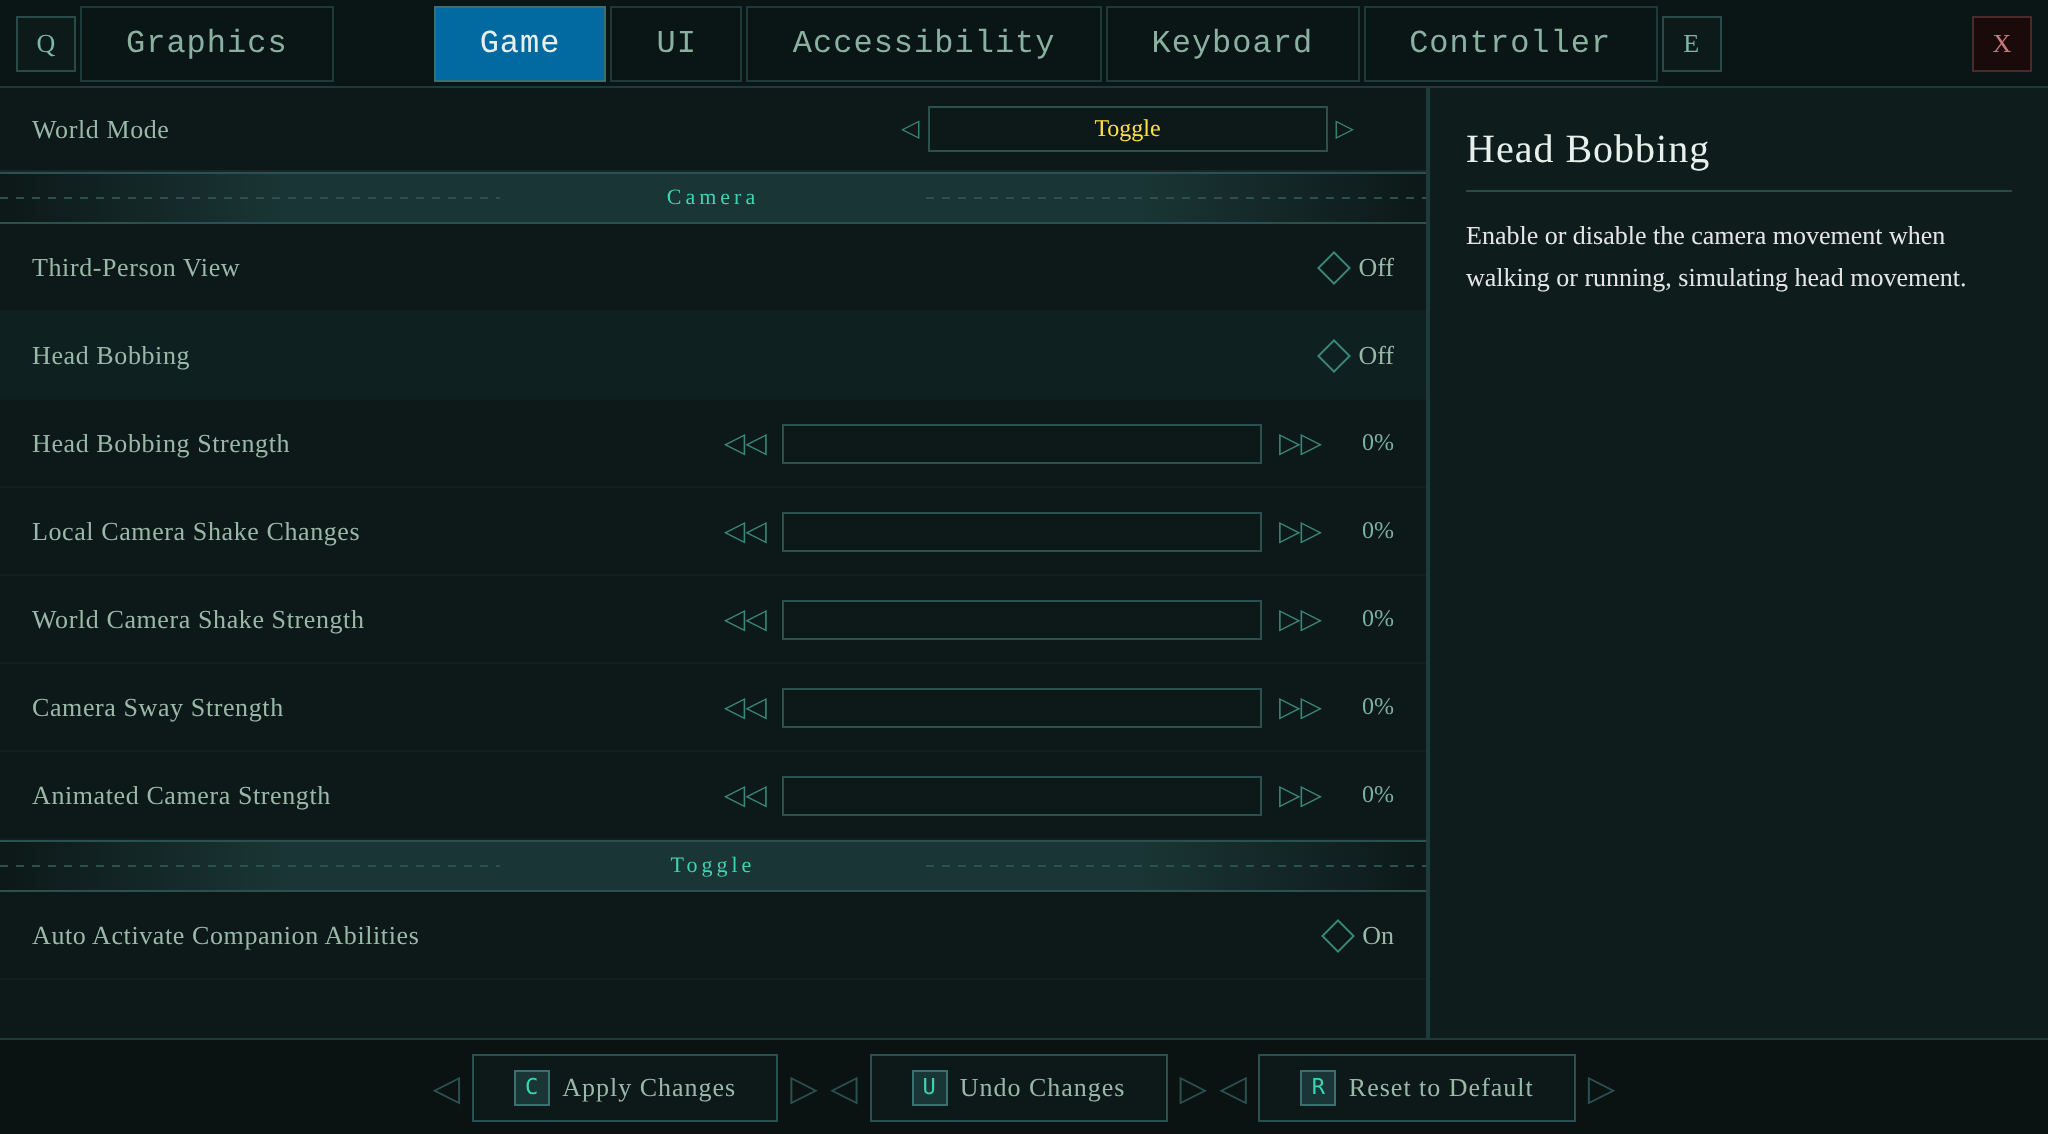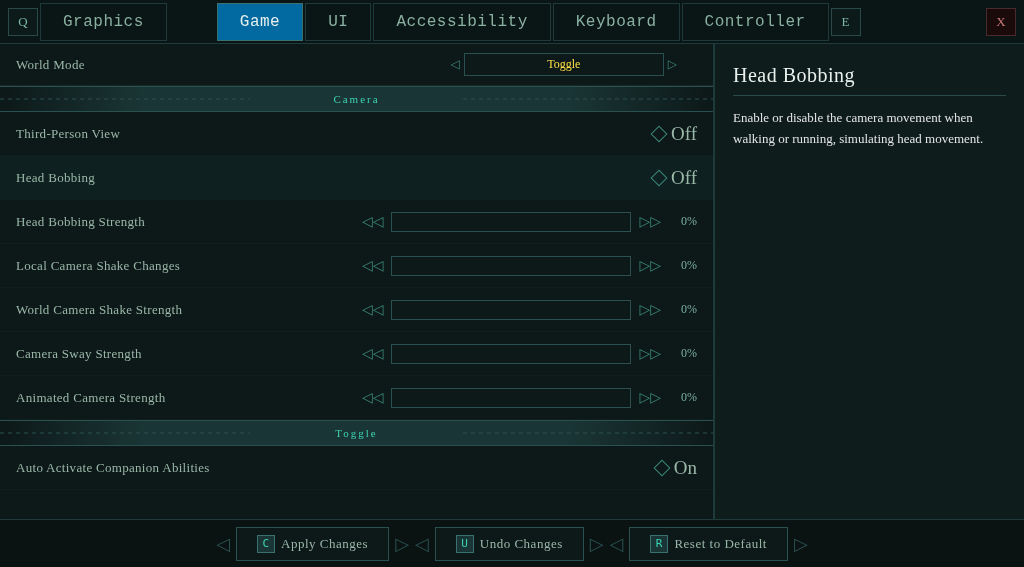--- a/index.html
+++ b/index.html
@@ -173,21 +173,21 @@
       min-height: 44px;
     }
 
     
     .toggle-off {
       display: flex;
       align-items: center;
       gap: 6px;
       margin-left: auto;
       color: #9ab8a8;
-      font-size: 19px;
+      font-size: 13px;
     }
 
     .diamond-icon {
       width: 12px;
       height: 12px;
       border: 1px solid #3a8878;
       transform: rotate(45deg);
       display: inline-block;
       background: transparent;
     }

